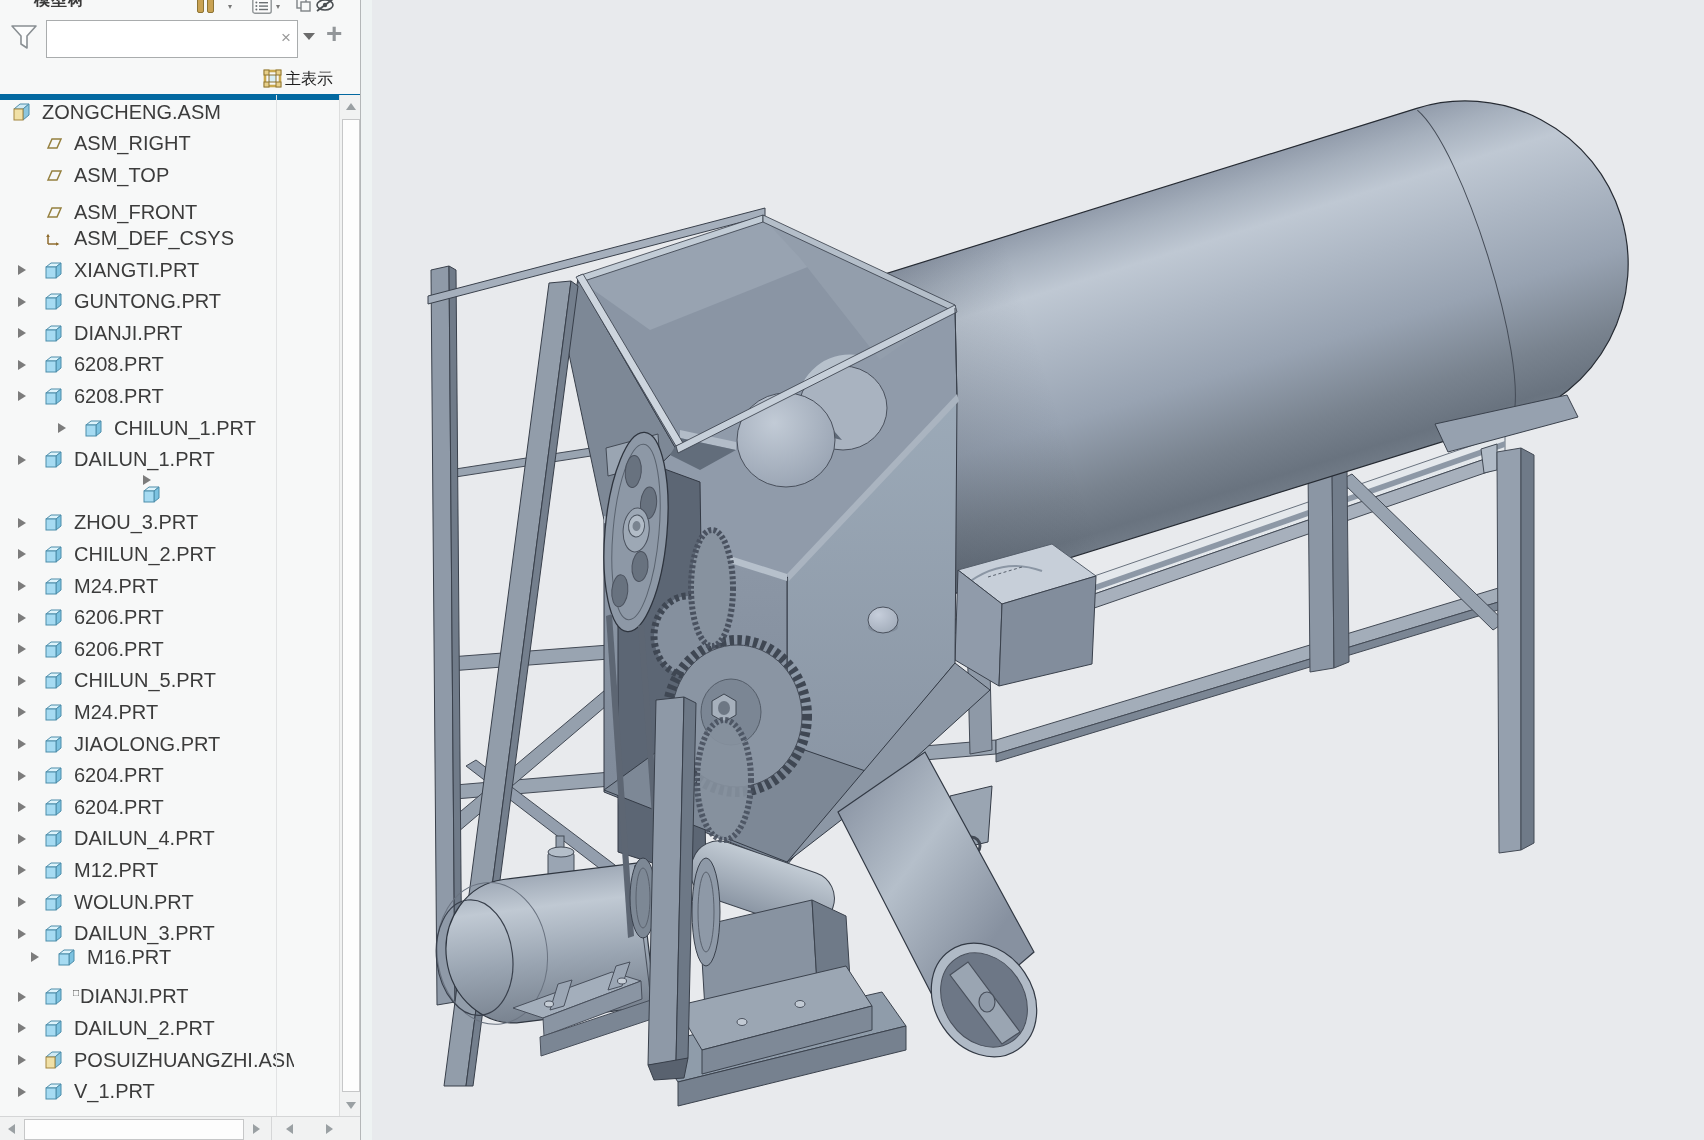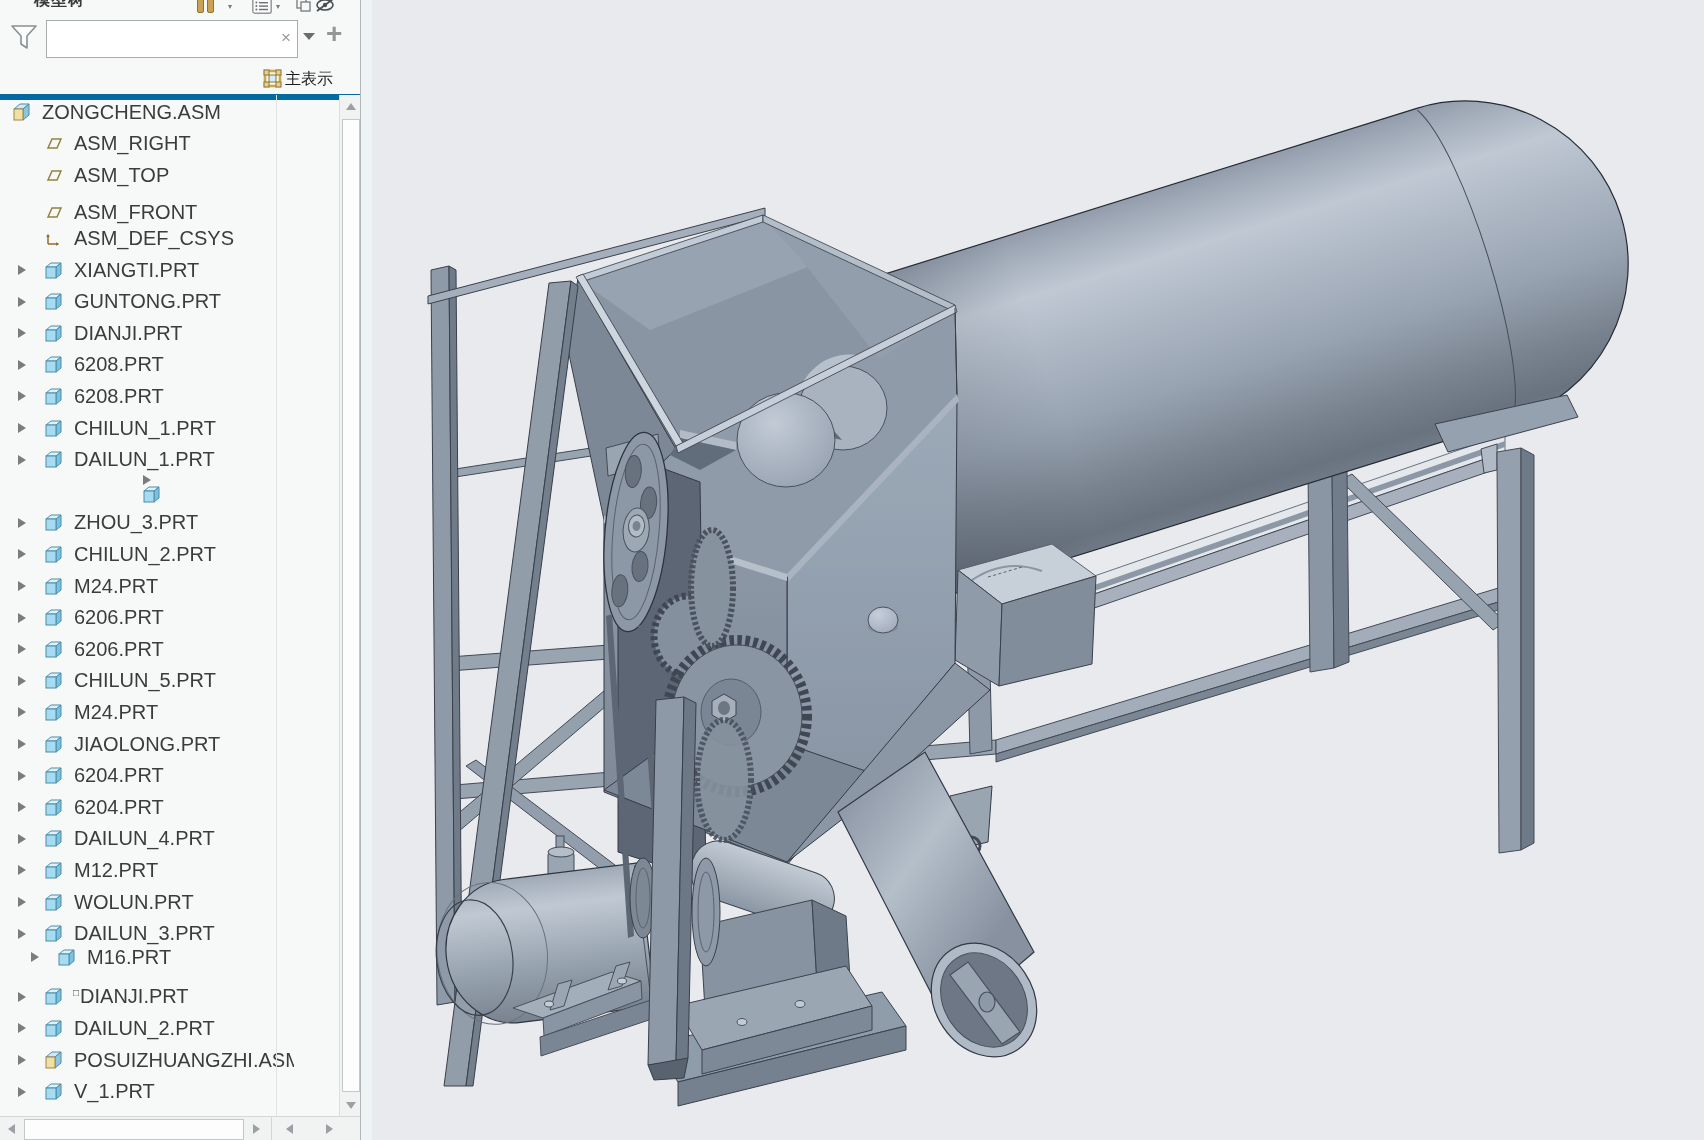--- a/index.html
+++ b/index.html
@@ -238,21 +238,21 @@
             <svg width="19" height="17" viewBox="0 0 19 17">
               <polygon points="2,5 7,1 17,1 12,5" fill="#ddf3fb" stroke="#4d8daa" stroke-width="1"></polygon>
               <polygon points="12,5 17,1 17,12 12,16" fill="#7cc2e0" stroke="#4d8daa" stroke-width="1"></polygon>
               <rect x="2" y="5" width="10" height="11" fill="#a6dbf2" stroke="#4d8daa" stroke-width="1"></rect>
             </svg>
           </span>
     <span class="prefix"></span>
     <span class="tlabel">6208.PRT</span>
   </div>
 
-  <div class="row lvl1" style="top: 412px;">
+  <div class="row lvl1" style="top: 412px; margin-left: 40px;">
     <span class="arrow"></span>
     <span class="ticon">
             <svg width="19" height="17" viewBox="0 0 19 17">
               <polygon points="2,5 7,1 17,1 12,5" fill="#ddf3fb" stroke="#4d8daa" stroke-width="1"></polygon>
               <polygon points="12,5 17,1 17,12 12,16" fill="#7cc2e0" stroke="#4d8daa" stroke-width="1"></polygon>
               <rect x="2" y="5" width="10" height="11" fill="#a6dbf2" stroke="#4d8daa" stroke-width="1"></rect>
             </svg>
           </span>
     <span class="prefix"></span>
     <span class="tlabel">CHILUN_1.PRT</span>

